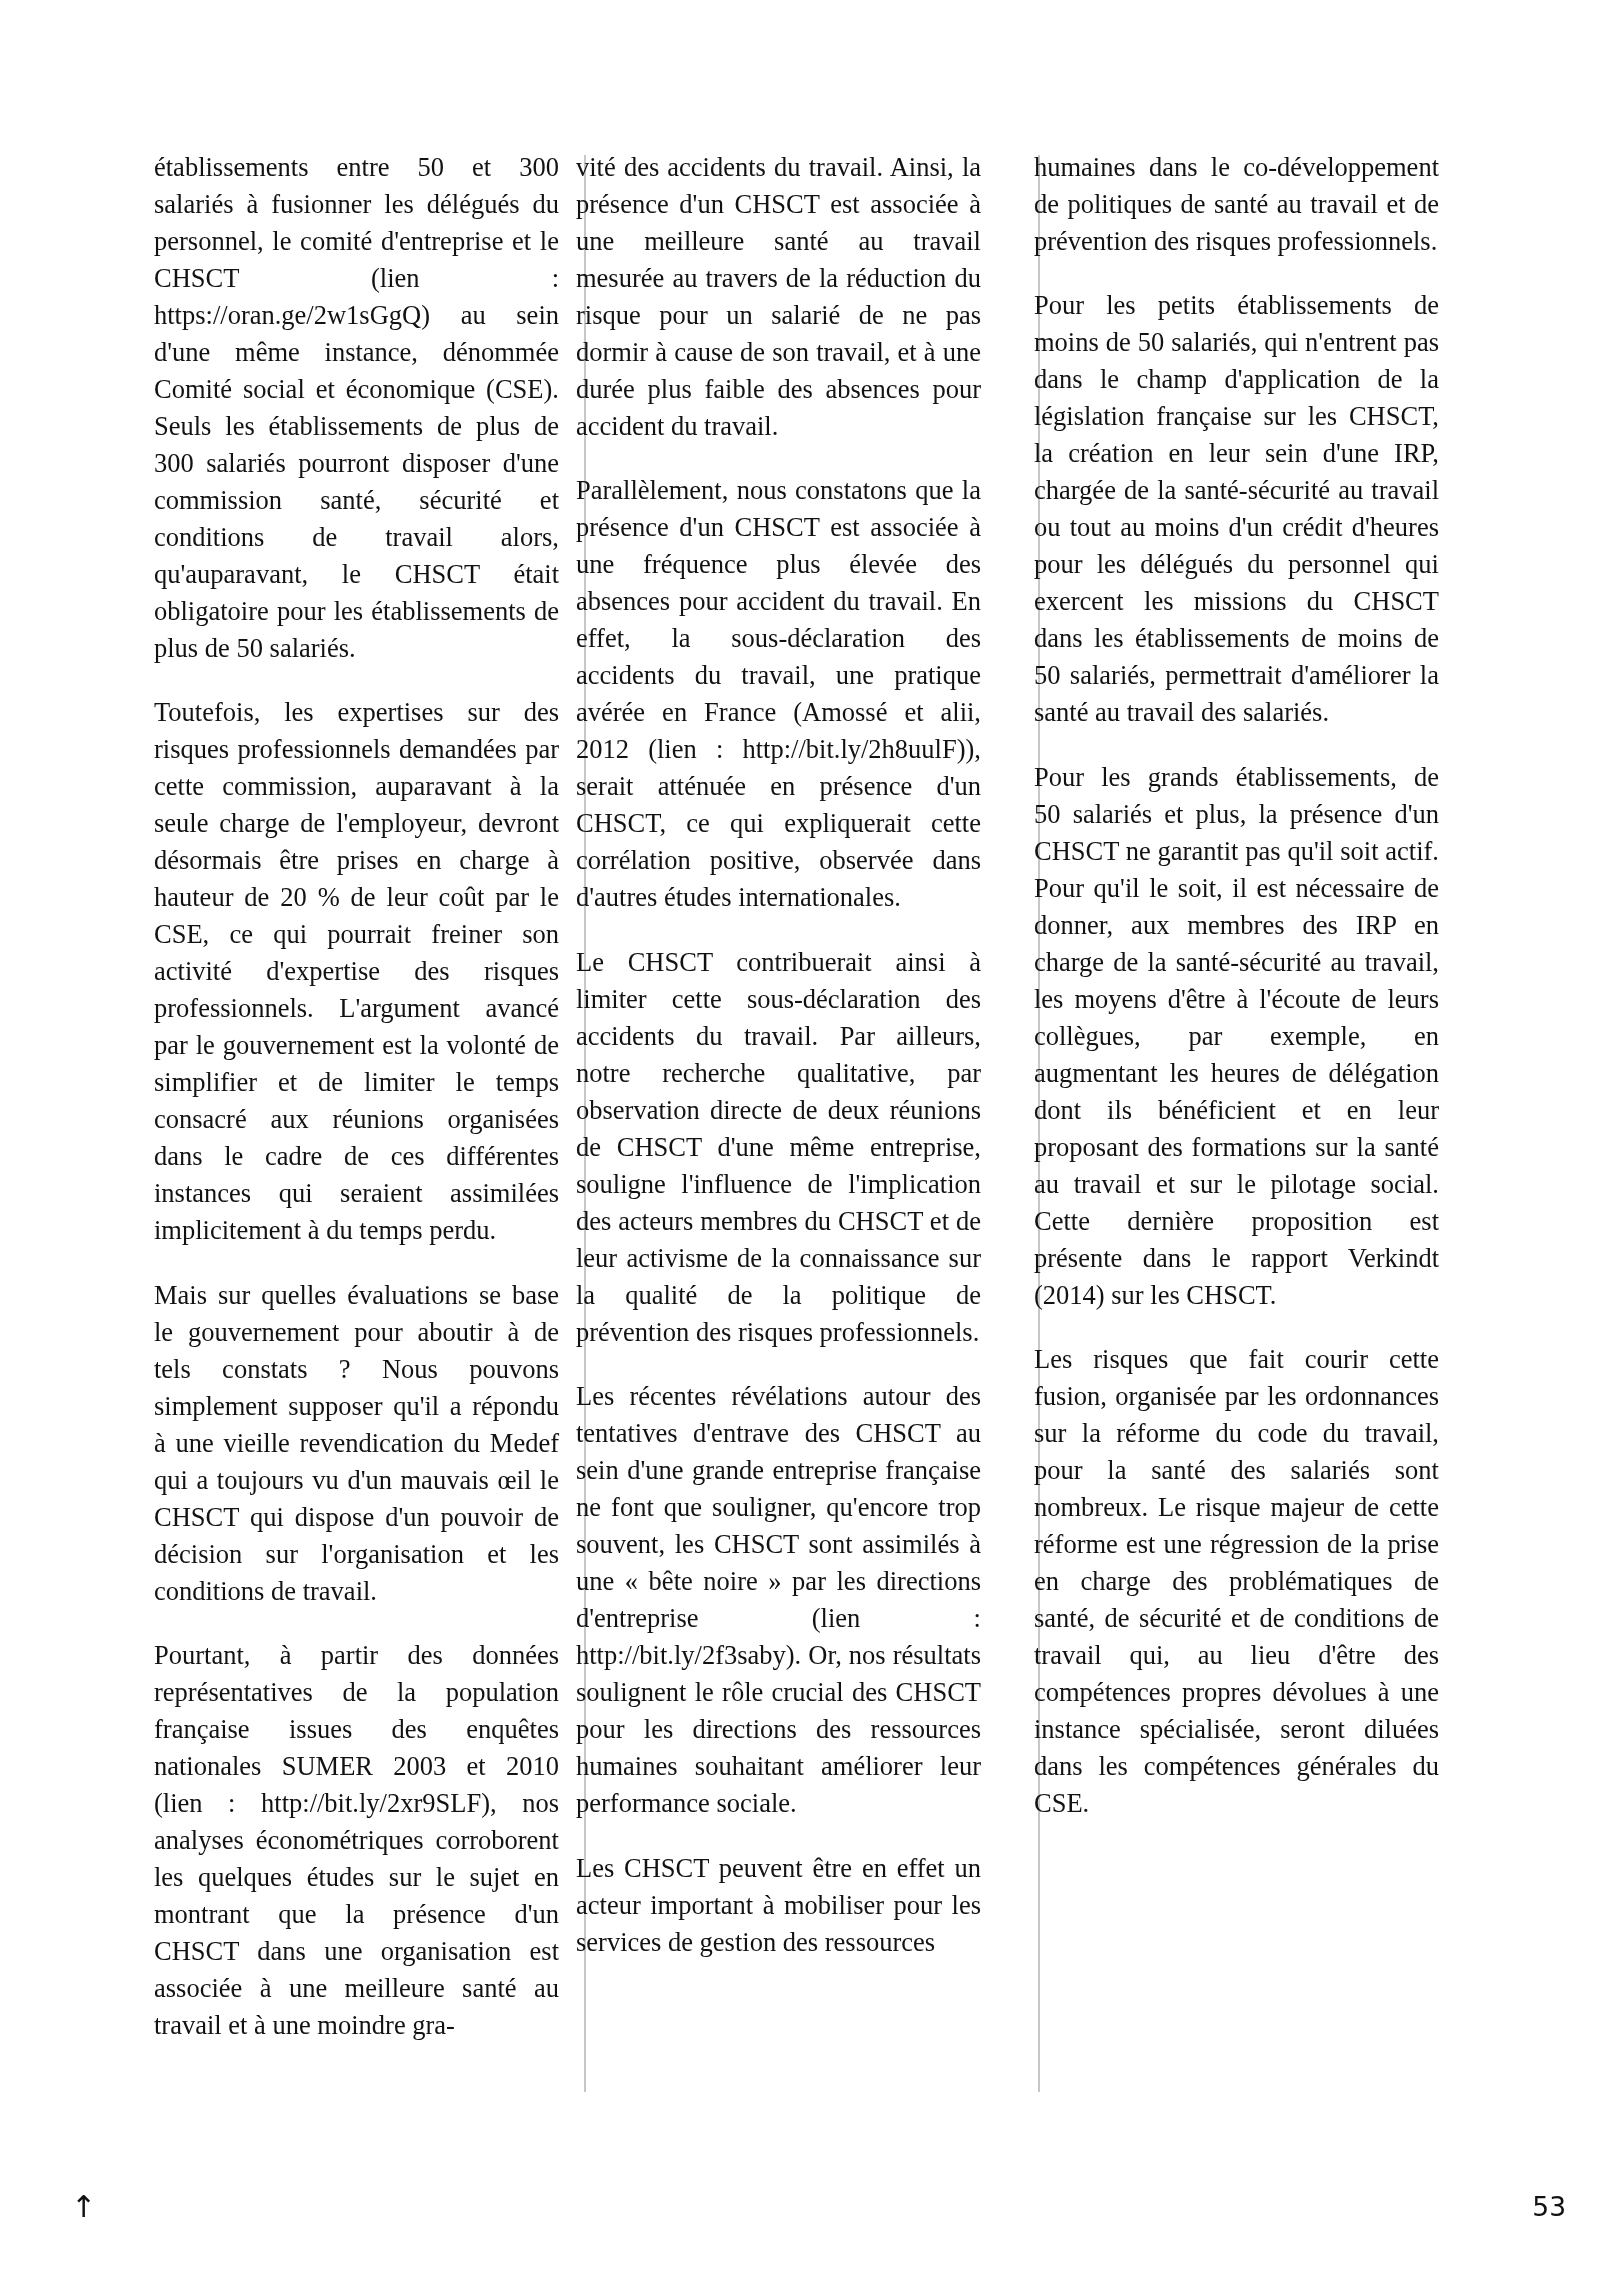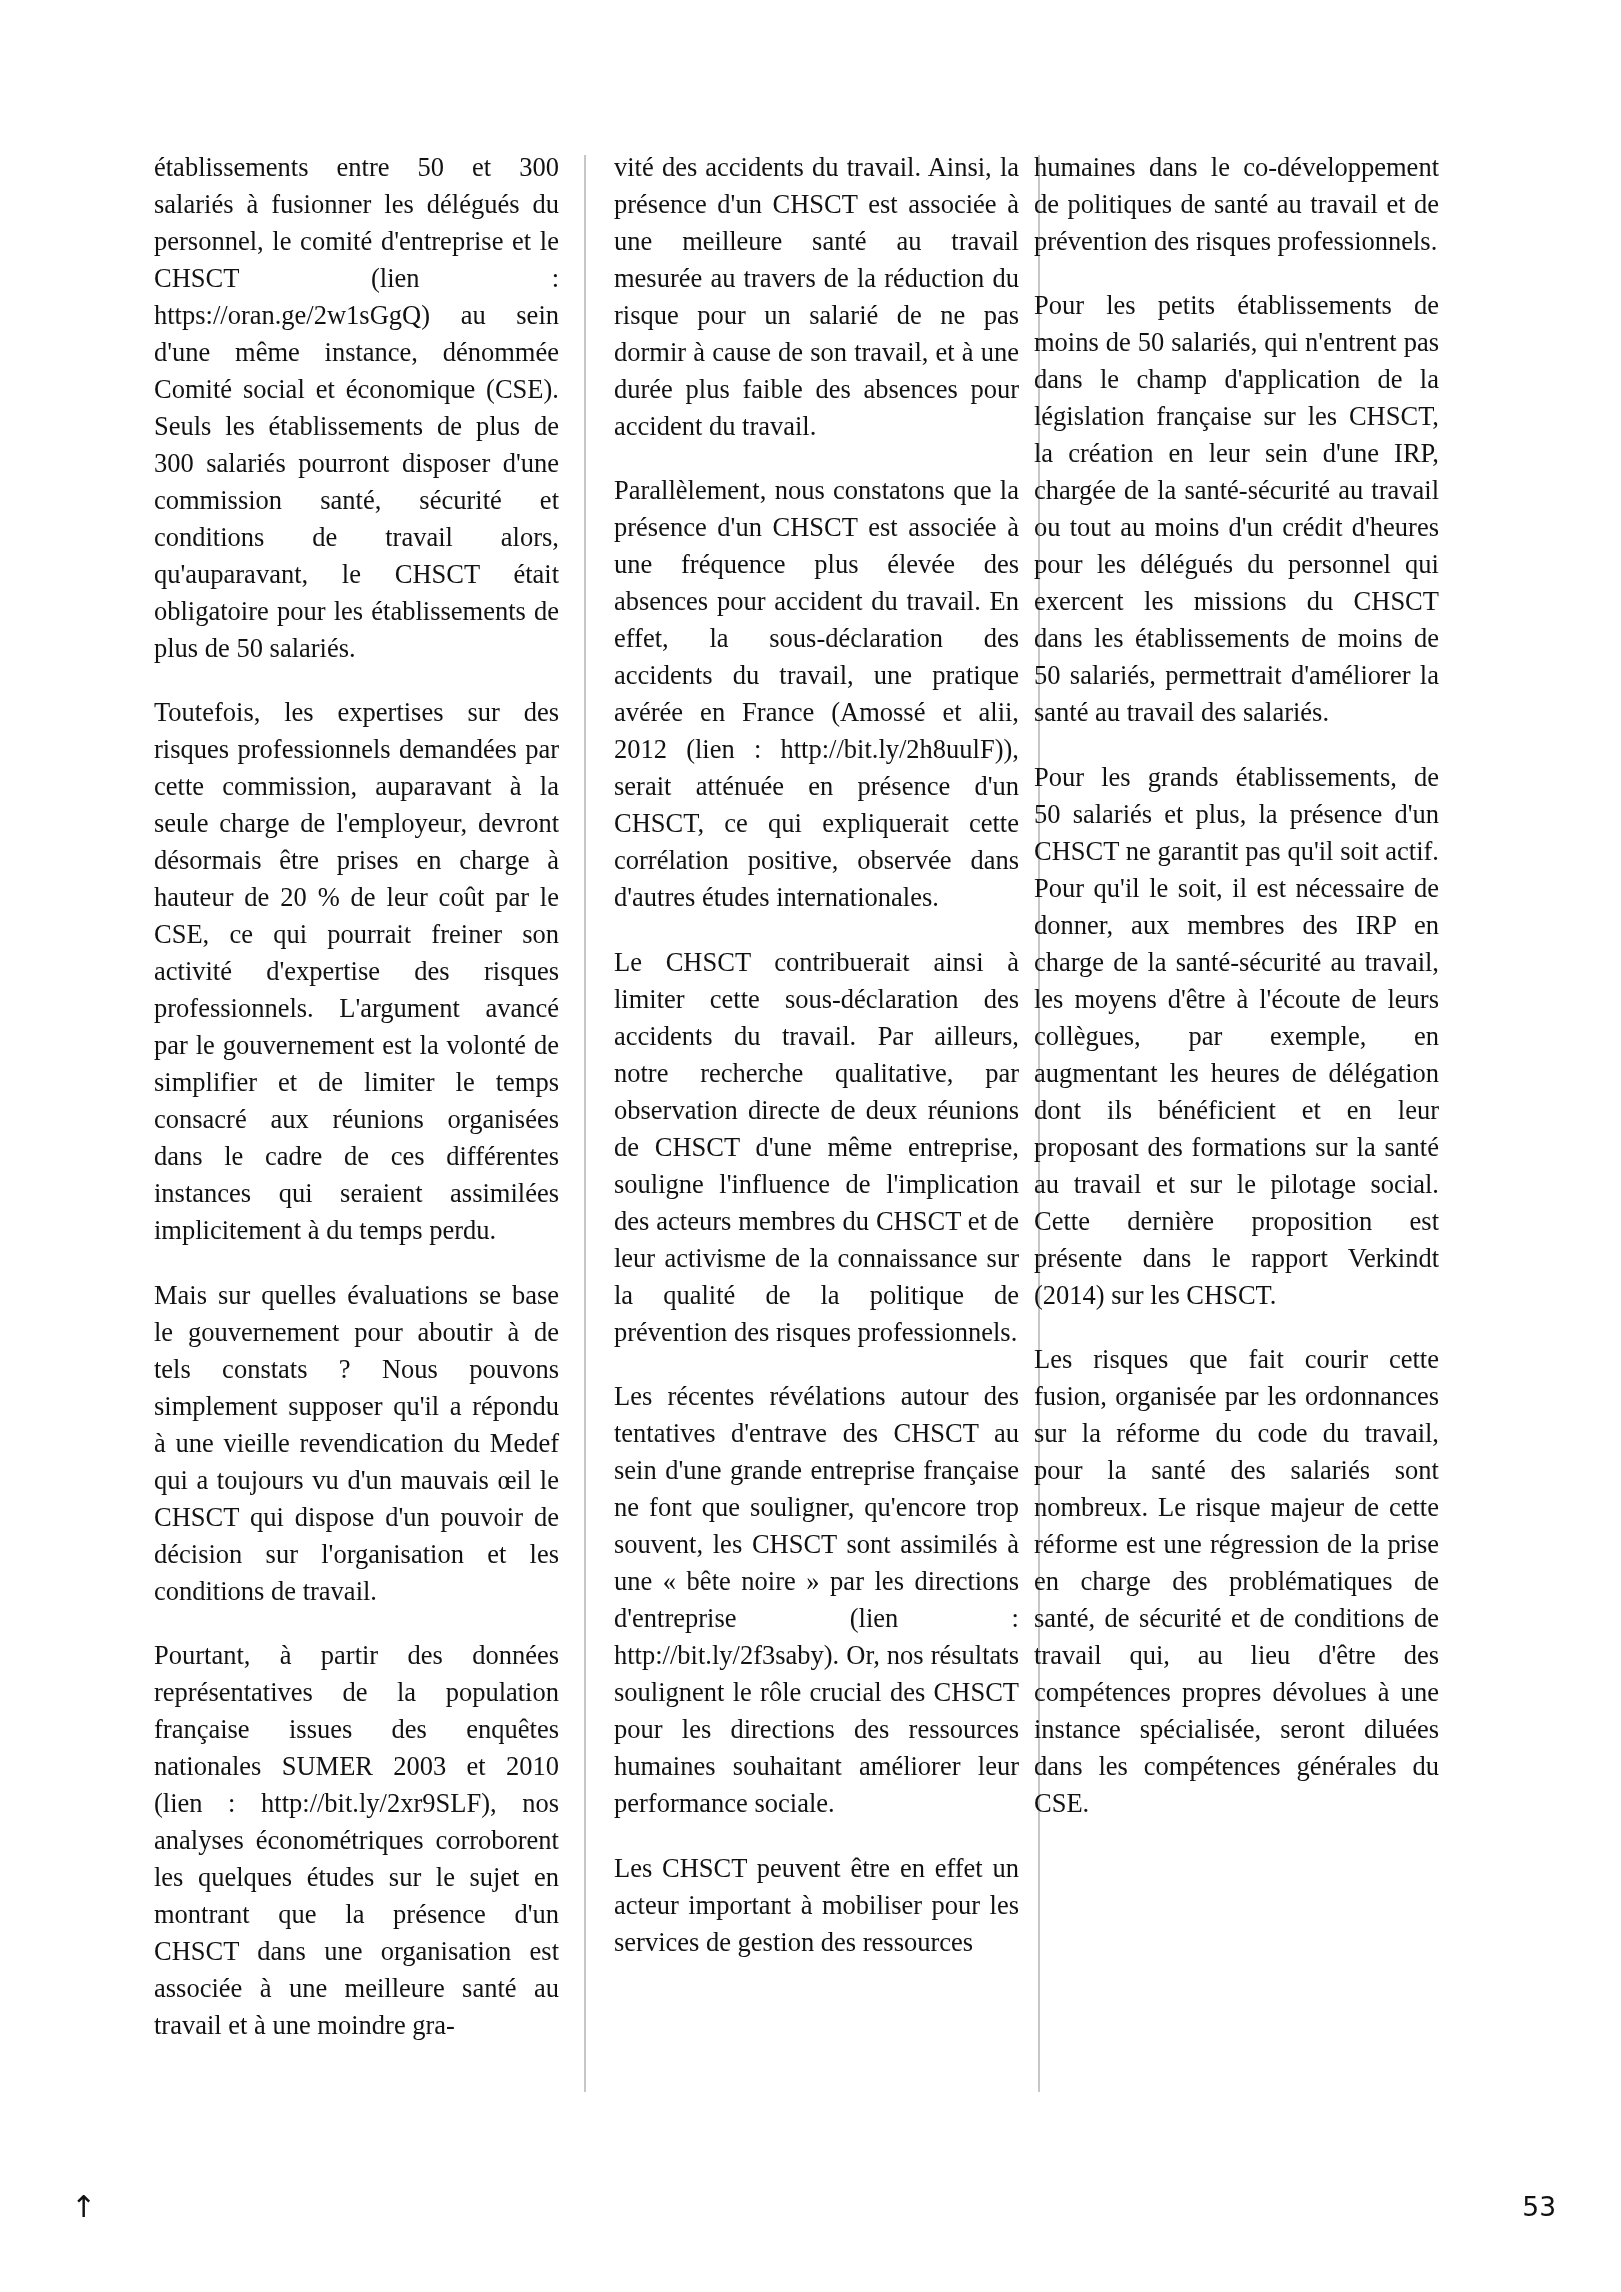--- a/index.html
+++ b/index.html
@@ -21,21 +21,21 @@
     top: 149px;
     width: 405px;
     font-size: 26.5px;
     line-height: 37px;
     text-align: justify;
     hyphens: auto;
     -webkit-hyphens: auto;
     overflow-wrap: break-word;
   }
   .col-1 { left: 154px; }
-  .col-2 { left: 614px; }
+  .col-2 { left: 576px; }
   .col-3 { left: 1034px; }
   .col p {
     margin: 0 0 27.4px 0;
   }
   .col h2 {
     font-size: 26.5px;
     line-height: 39px;
     font-weight: bold;
     text-align: justify;
     margin: 55px 0 25.5px 0;
@@ -55,21 +55,21 @@
     left: 71px;
     top: 2192px;
     font-family: "DejaVu Sans", "Liberation Sans", sans-serif;
     font-size: 30px;
     line-height: 30px;
     color: #111111;
     cursor: pointer;
   }
   .page-number {
     position: absolute;
-    right: 65px;
+    right: 55px;
     top: 2194px;
     font-family: "DejaVu Sans", "Liberation Sans", sans-serif;
     font-size: 26.5px;
     line-height: 26.5px;
     color: #111111;
   }
 </style>
 </head>
 <body>
 

